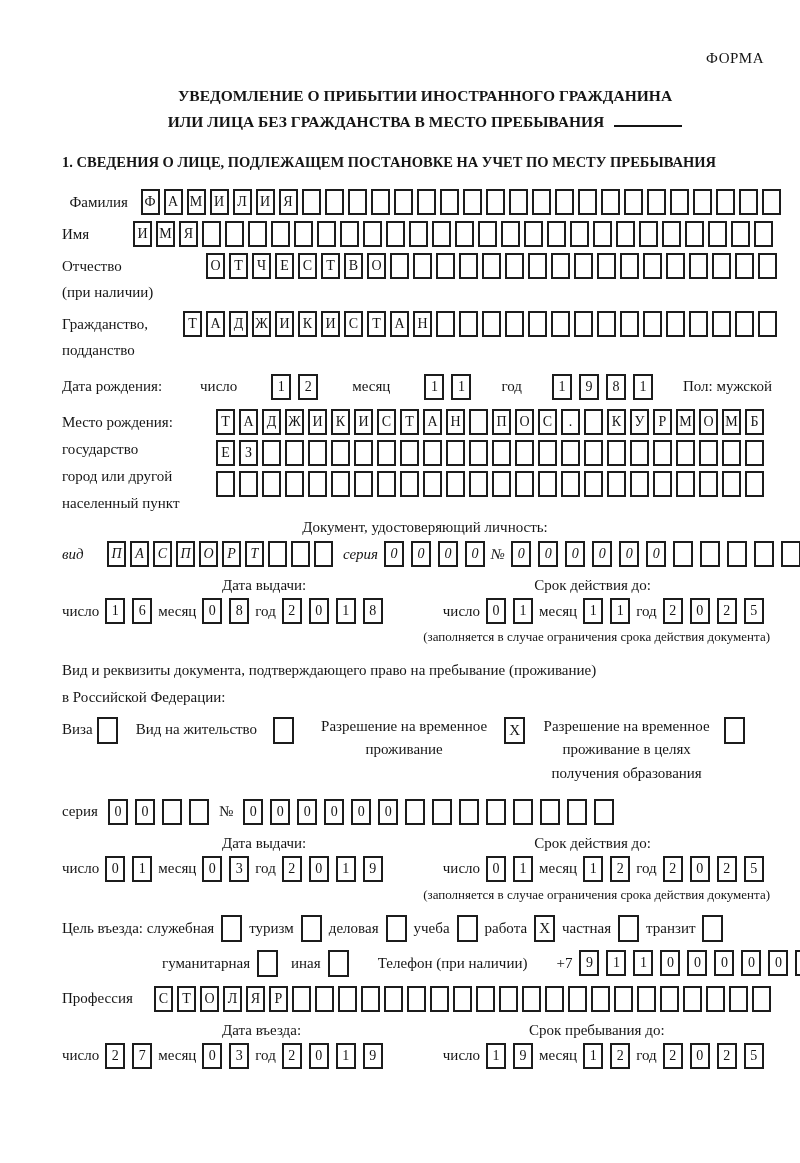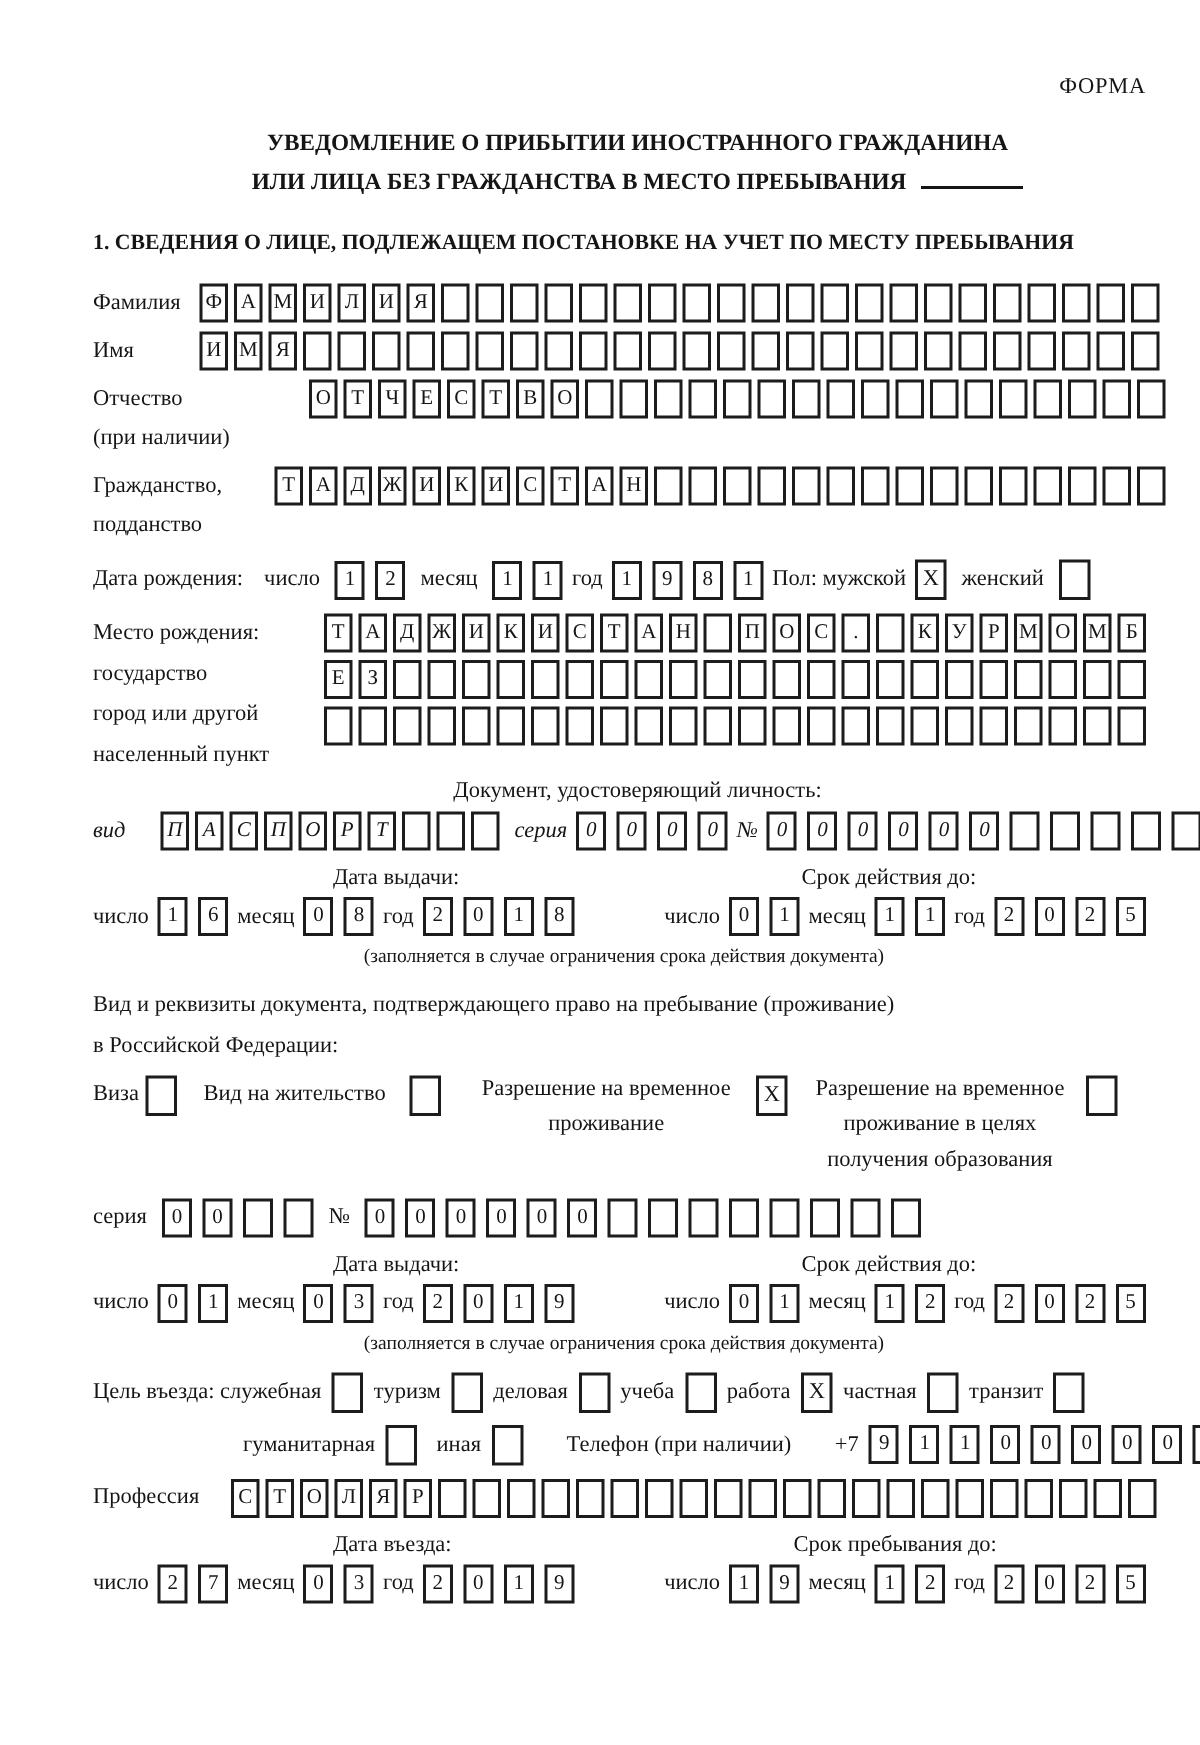--- a/index.html
+++ b/index.html
@@ -28,21 +28,21 @@
 
   .w-fam{width:71px;} .w-otch{width:144px;line-height:26px;} .w-grazh{width:121px;line-height:26px;}
   .w-mesto{width:143px;line-height:27px;} .w-vid{width:45px;} .w-prof{width:92px;}
 
   .stackrows .crow{margin-bottom:5px;}
   .dg{display:inline-flex;align-items:center;gap:6px;flex:none;}
   .twolabels{display:flex;margin-top:10px;}
   .twolabels .l1{margin-left:160px;} .twolabels .l2{margin-left:228px;}
   .daterow{display:flex;align-items:center;margin-top:4px;}
   .daterow .col2{margin-left:60px;}
-  .note-right{text-align:center;padding-right:18px;font-size:13px;margin-top:5px;}
+  .note-right{text-align:right;padding-right:18px;font-size:13px;margin-top:5px;}
   .para{margin-top:12px;line-height:1.8;}
 
   .permits{display:flex;align-items:flex-start;margin-top:4px;}
   .permit-block{text-align:center;line-height:1.55;flex:none;}
   .permits .cells{margin-top:2px;}
 
   .purpose{display:flex;align-items:center;gap:7px;margin-top:12px;flex-wrap:nowrap;}
 </style>
 </head>
 <body>
@@ -53,21 +53,21 @@
 
   <div class="title">
     <div>УВЕДОМЛЕНИЕ О ПРИБЫТИИ ИНОСТРАННОГО ГРАЖДАНИНА</div>
     <div>
       <span>ИЛИ ЛИЦА БЕЗ ГРАЖДАНСТВА В МЕСТО ПРЕБЫВАНИЯ</span><span class="blank-line"></span>
     </div>
   </div>
 
   <div class="sec-head">1. СВЕДЕНИЯ О ЛИЦЕ, ПОДЛЕЖАЩЕМ ПОСТАНОВКЕ НА УЧЕТ ПО МЕСТУ ПРЕБЫВАНИЯ</div>
 
-  <div class="row" style="margin-top:18px;">
+  <div class="row" style="margin-top:18px;justify-content:center;">
     <span class="lbl w-fam">Фамилия</span>
     <span class="cells">
         <span class="cell">Ф</span>
         <span class="cell">А</span>
         <span class="cell">М</span>
         <span class="cell">И</span>
         <span class="cell">Л</span>
         <span class="cell">И</span>
         <span class="cell">Я</span>
         <span class="cell"></span>
@@ -190,21 +190,21 @@
         <span class="cell"></span>
         <span class="cell"></span>
         <span class="cell"></span>
         <span class="cell"></span>
         <span class="cell"></span>
         <span class="cell"></span>
         <span class="cell"></span>
       </span>
   </div>
 
-  <div class="row" style="margin-top:10px;">
+  <div class="row" style="margin-top:10px;gap:24px;">
     <span class="lbl">Дата рождения:</span>
     <span class="lbl ml14">число</span>
     <span class="cells digits ml10">
         <span class="cell">1</span>
         <span class="cell">2</span>
       </span>
     <span class="lbl ml10">месяц</span>
     <span class="cells digits ml10">
         <span class="cell">1</span>
         <span class="cell">1</span>

